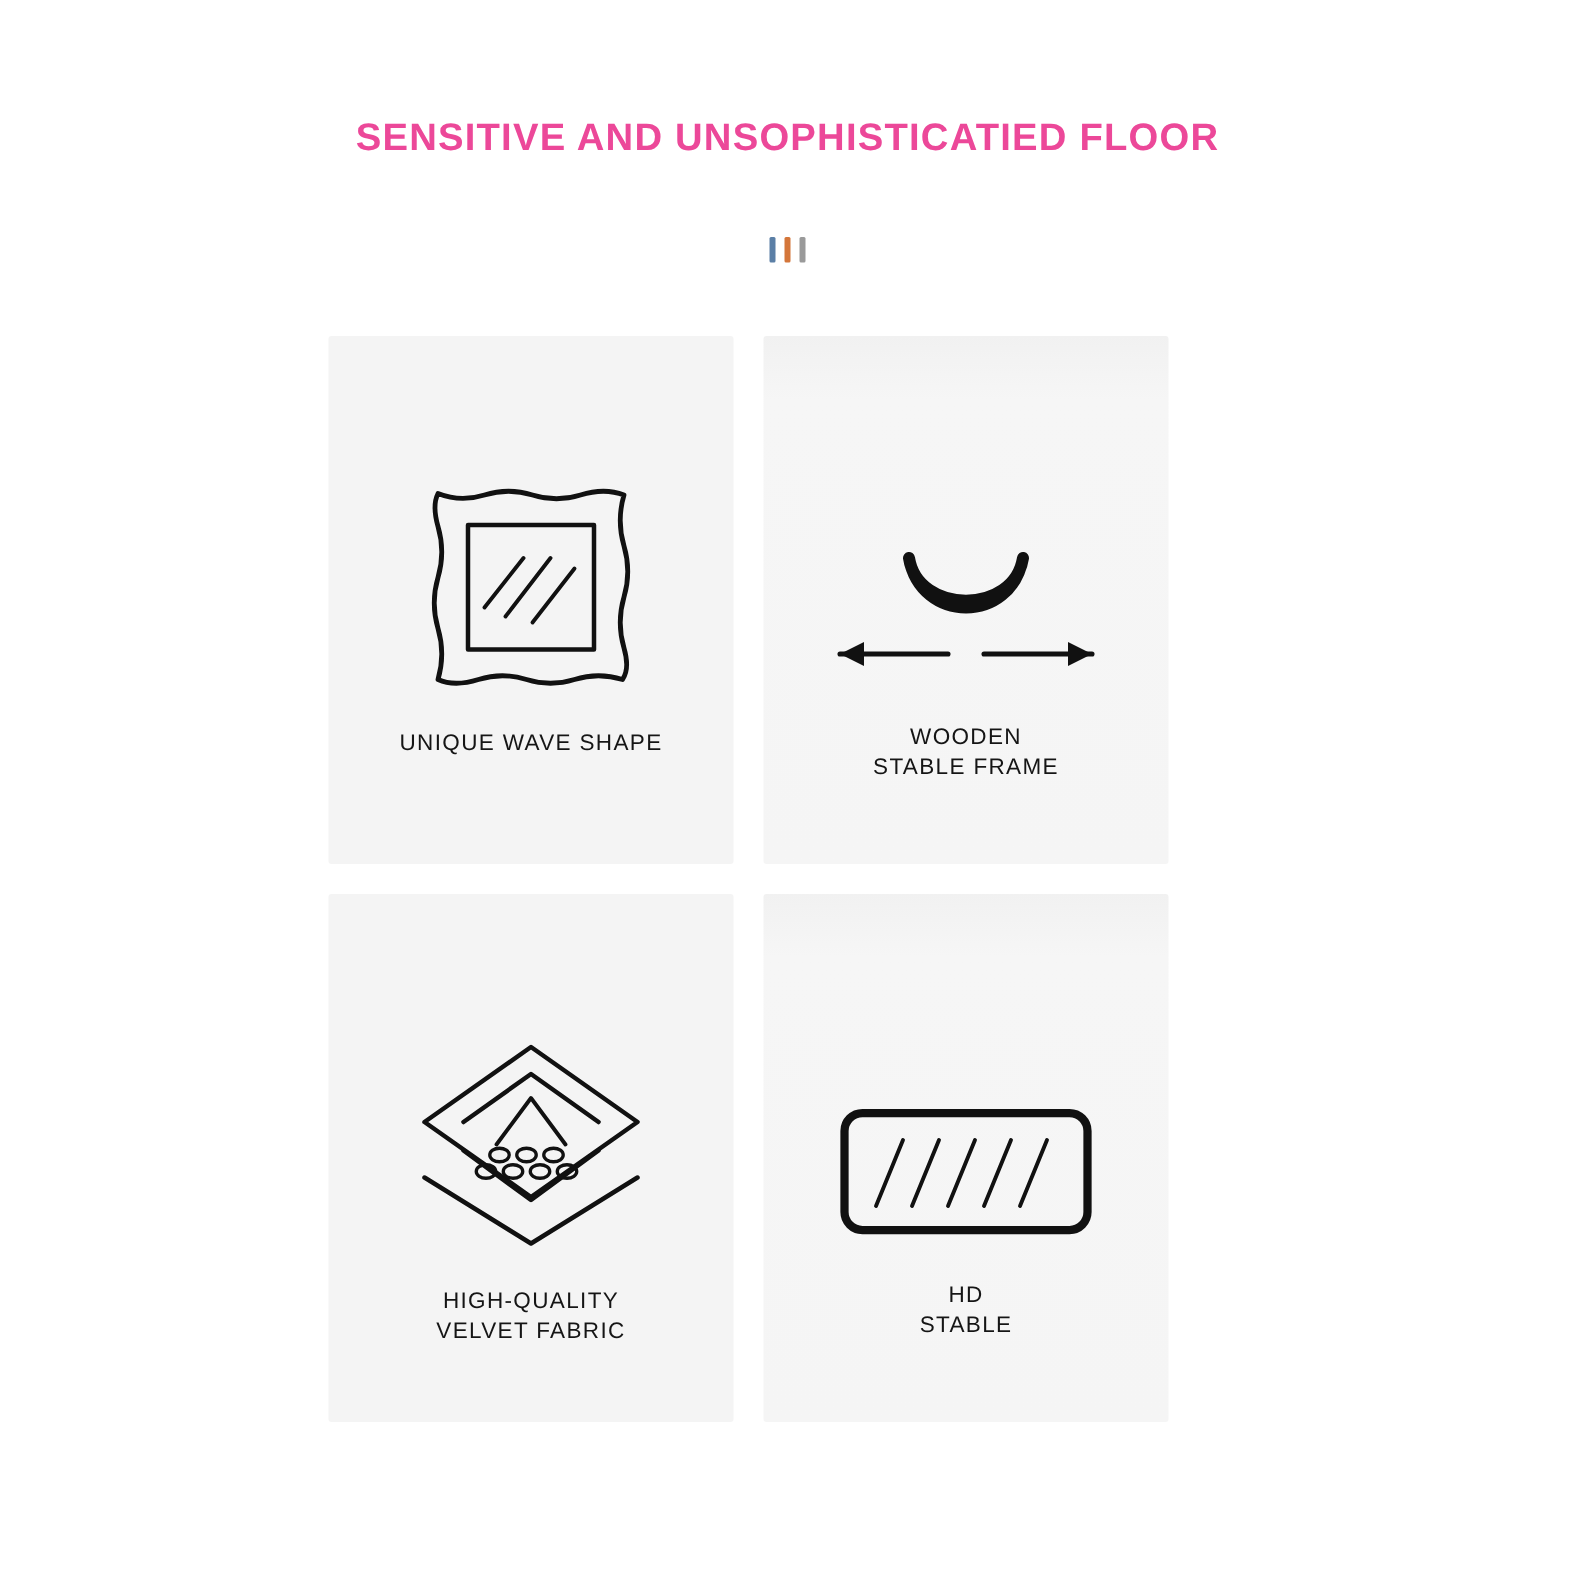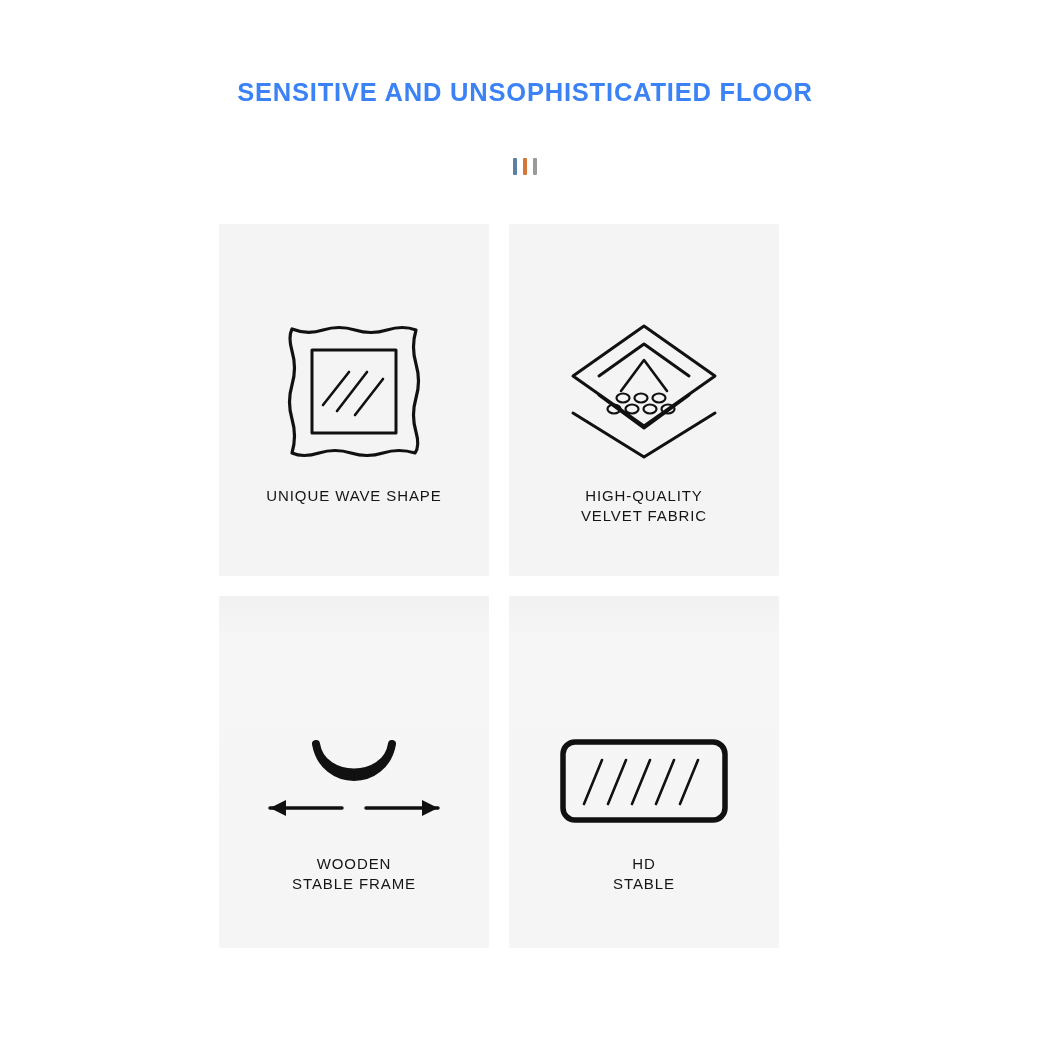--- a/index.html
+++ b/index.html
@@ -25,21 +25,21 @@
 
   .headline {
     position: absolute;
     top: 78px;
     left: 0;
     width: 1050px;
     text-align: center;
     font-size: 25.5px;
     font-weight: 700;
     letter-spacing: 0.8px;
-    color: #3b82f6;
+    color: #ec4899;
     white-space: nowrap;
   }
 
   .divider {
     position: absolute;
     top: 158px;
     left: 0;
     width: 1050px;
     display: flex;
     justify-content: center;
@@ -137,20 +137,41 @@
             Q132 28 137 45 Q142 62 137 79 Q132 96 137 113 Q141 127 136 134
             Q120 129 104 134 Q88 139 72 134 Q56 129 40 134 Q24 139 13 134
             Q18 117 13 100 Q8 83 13 66 Q18 49 13 32 Q9 18 13 10 Z"></path>
           <rect class="stroke" stroke-width="3" x="33" y="31" width="84" height="83"></rect>
           <path class="stroke" stroke-width="2.6" d="M44 86 L70 53"></path>
           <path class="stroke" stroke-width="2.6" d="M58 92 L88 53"></path>
           <path class="stroke" stroke-width="2.6" d="M76 96 L104 60"></path>
         </svg>
       </div>
       <div class="card-label">UNIQUE WAVE SHAPE</div>
+    </div>
+
+    <div class="card second-row">
+      <div class="card-icon">
+        <svg width="200" height="110" viewBox="0 0 200 110" aria-hidden="true">
+          <path class="fill-dark" d="M62 18 C70 62 130 62 138 18 C132 56 68 56 62 18 Z" stroke="#111" stroke-width="8" stroke-linejoin="round" fill="#111"></path>
+          <defs>
+            <linearGradient id="arrowL" x1="1" y1="0" x2="0" y2="0">
+              <stop offset="0%" stop-color="#111111"></stop>
+              <stop offset="55%" stop-color="#111111"></stop>
+              <stop offset="100%" stop-color="#111111"></stop>
+            </linearGradient>
+          </defs>
+          <path class="stroke" stroke-width="3.4" d="M88 82 L16 82"></path>
+          <path class="fill-dark" d="M16 82 L32 74 L32 90 Z"></path>
+          <path class="stroke" stroke-width="3.4" d="M112 82 L184 82"></path>
+          <path class="fill-dark" d="M184 82 L168 74 L168 90 Z"></path>
+        </svg>
+      </div>
+      <div class="card-label">WOODEN
+STABLE FRAME</div>
     </div>
 
     <div class="card">
       <div class="card-icon">
         <svg width="162" height="150" viewBox="0 0 162 150" aria-hidden="true">
           <path class="stroke" stroke-width="3" d="M81 10 L152 60 L81 110 L10 60 Z"></path>
           <path class="stroke" stroke-width="3" d="M36 79 L81 112 L126 79"></path>
           <path class="stroke" stroke-width="3" d="M10 97 L81 141 L152 97"></path>
           <path class="stroke" stroke-width="3" d="M36 60 L81 28 L126 60"></path>
           <path class="stroke" stroke-width="2.6" d="M58 75 L81 44 L104 75"></path>
@@ -162,41 +183,20 @@
           <ellipse class="stroke" stroke-width="2.2" cx="51" cy="93" rx="6.5" ry="4.5"></ellipse>
           <ellipse class="stroke" stroke-width="2.2" cx="105" cy="93" rx="6.5" ry="4.5"></ellipse>
         </svg>
       </div>
       <div class="card-label">HIGH-QUALITY
 VELVET FABRIC</div>
     </div>
 
     <div class="card second-row">
       <div class="card-icon">
-        <svg width="200" height="110" viewBox="0 0 200 110" aria-hidden="true">
-          <path class="fill-dark" d="M62 18 C70 62 130 62 138 18 C132 56 68 56 62 18 Z" stroke="#111" stroke-width="8" stroke-linejoin="round" fill="#111"></path>
-          <defs>
-            <linearGradient id="arrowL" x1="1" y1="0" x2="0" y2="0">
-              <stop offset="0%" stop-color="#111111"></stop>
-              <stop offset="55%" stop-color="#111111"></stop>
-              <stop offset="100%" stop-color="#111111"></stop>
-            </linearGradient>
-          </defs>
-          <path class="stroke" stroke-width="3.4" d="M88 82 L16 82"></path>
-          <path class="fill-dark" d="M16 82 L32 74 L32 90 Z"></path>
-          <path class="stroke" stroke-width="3.4" d="M112 82 L184 82"></path>
-          <path class="fill-dark" d="M184 82 L168 74 L168 90 Z"></path>
-        </svg>
-      </div>
-      <div class="card-label">WOODEN
-STABLE FRAME</div>
-    </div>
-
-    <div class="card second-row">
-      <div class="card-icon">
         <svg width="180" height="106" viewBox="0 0 180 106" aria-hidden="true">
           <rect class="stroke" stroke-width="5.5" x="9" y="14" width="162" height="78" rx="12"></rect>
           <path class="stroke" stroke-width="2.6" d="M30 76 L48 32"></path>
           <path class="stroke" stroke-width="2.6" d="M54 76 L72 32"></path>
           <path class="stroke" stroke-width="2.6" d="M78 76 L96 32"></path>
           <path class="stroke" stroke-width="2.6" d="M102 76 L120 32"></path>
           <path class="stroke" stroke-width="2.6" d="M126 76 L144 32"></path>
         </svg>
       </div>
       <div class="card-label">HD

